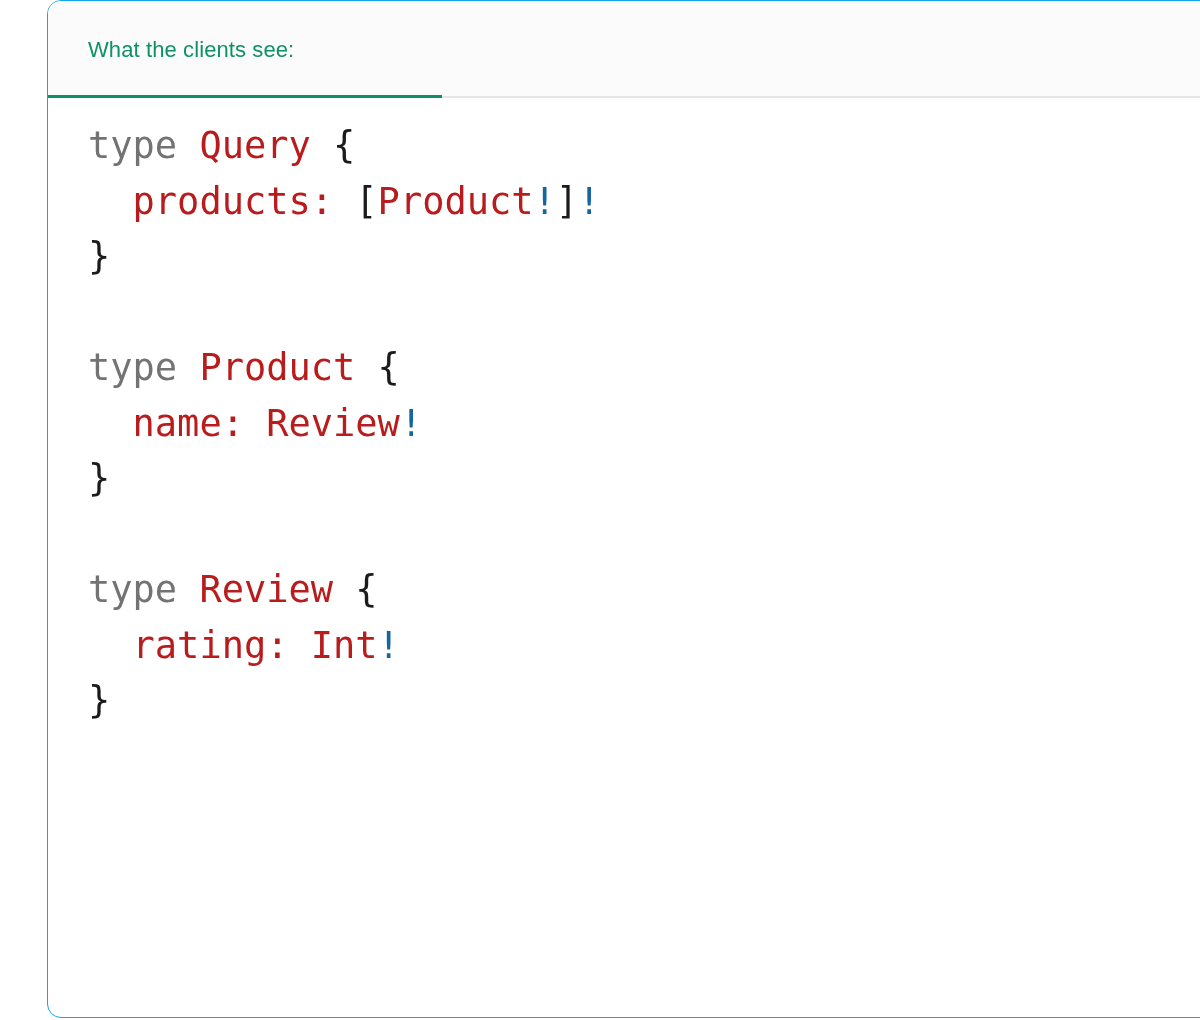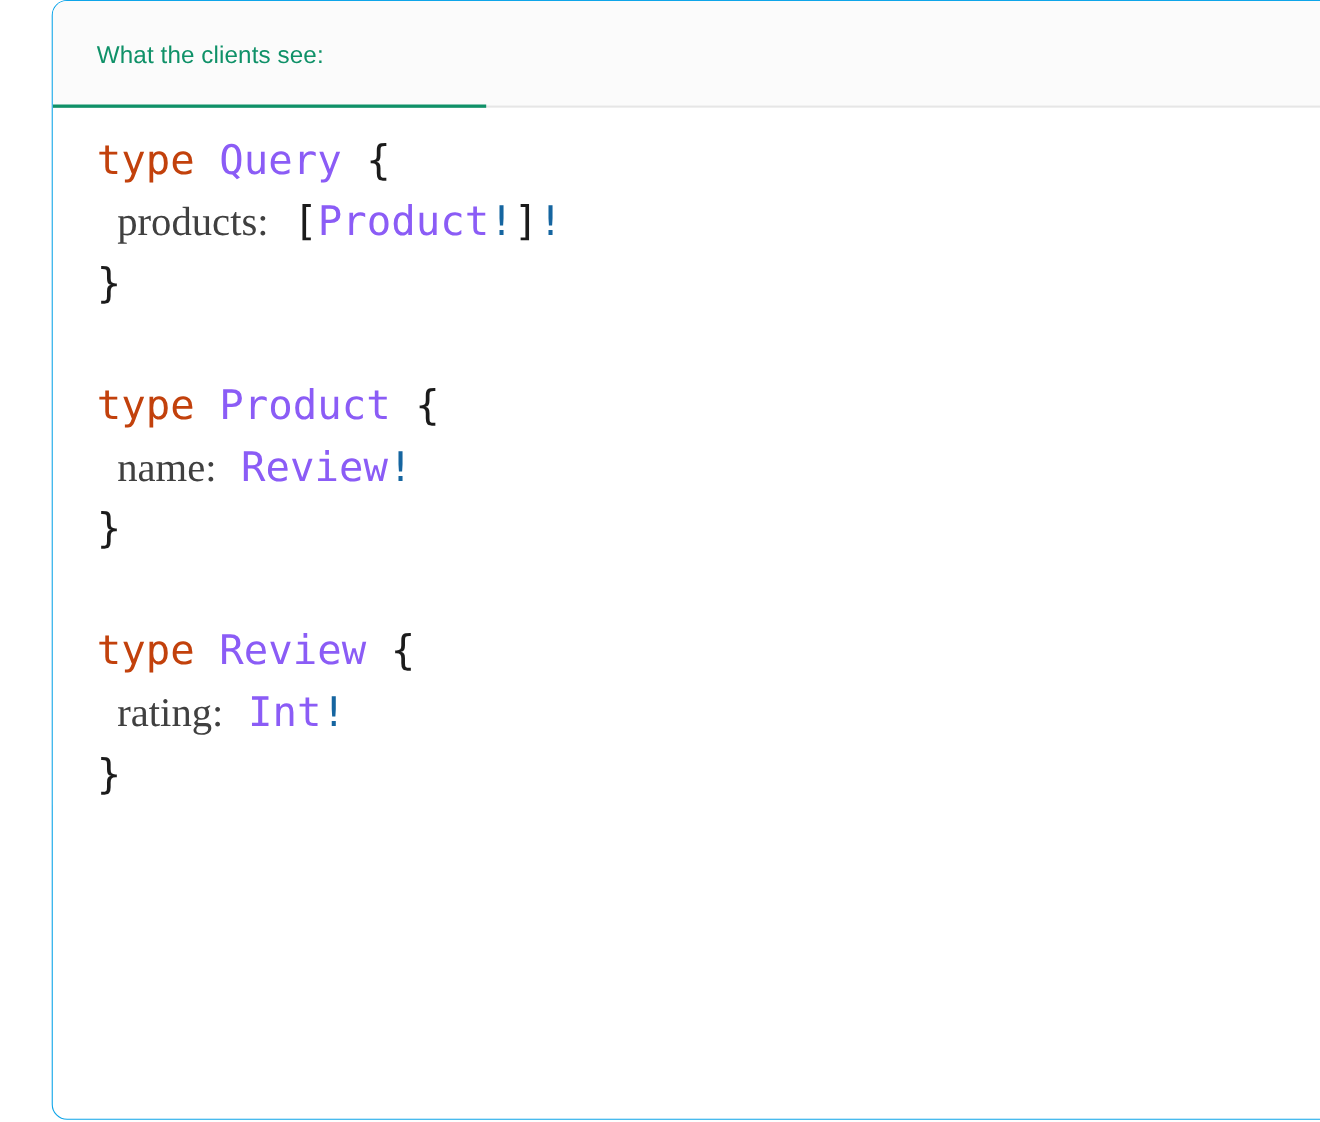--- a/index.html
+++ b/index.html
@@ -85,25 +85,25 @@
     line-height: 55.5px;
     color: #1b1b1b;
     white-space: pre;
     letter-spacing: 0;
   }
   .code-line {
     display: block;
     min-height: 55.5px;
   }
 
-  .tok-kw   { color: #c2410c; }
-  .tok-type { color: #8b5cf6; }
+  .tok-kw   { color: #737373; }
+  .tok-type { color: #b91c1c; }
   .tok-bang { color: #1565a0; }
   .tok-punc { color: #1b1b1b; }
-  .tok-name { color: #404040; font-family: Liberation Serif, serif; }
+  .tok-name { color: #b91c1c; }
 </style>
 </head>
 <body>
 
 <div class="card">
 
   <div class="tabstrip">
     <div class="tabstrip-divider"></div>
 
     <div class="tab">

